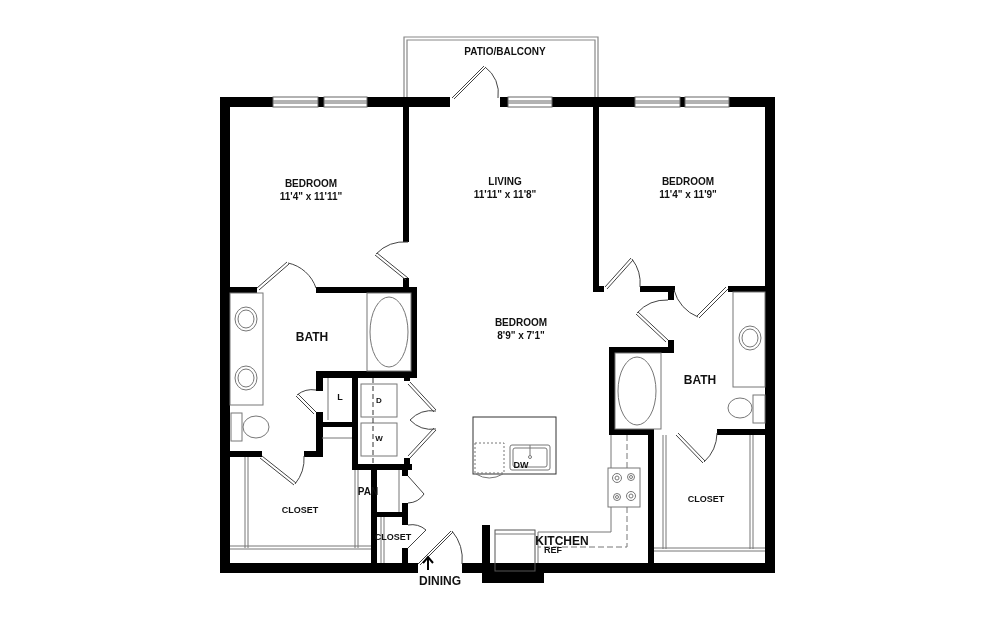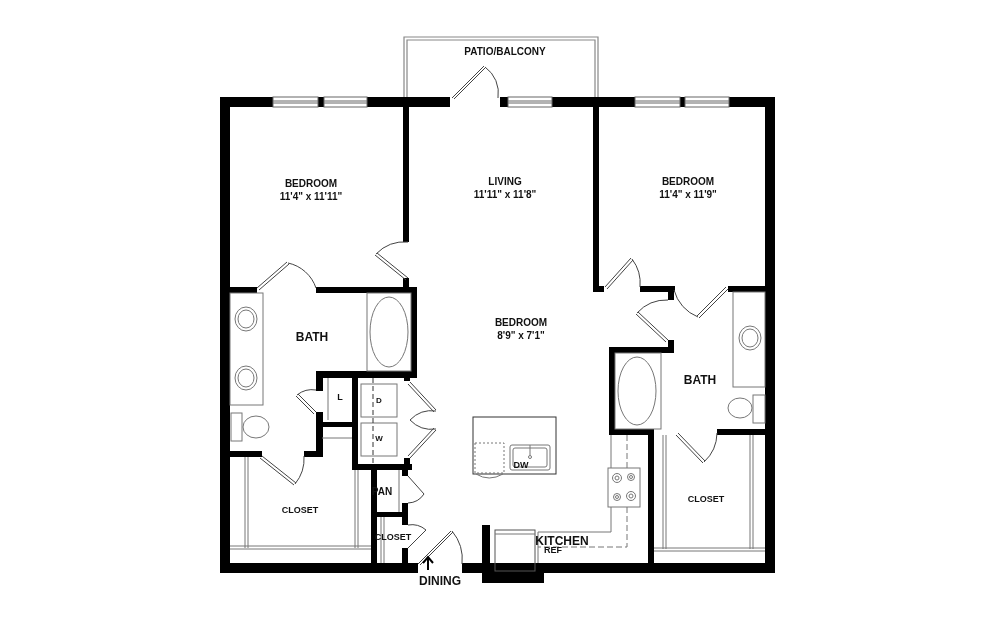--- a/index.html
+++ b/index.html
@@ -257,21 +257,21 @@
   <span class="dim">8'9" x 7'1"</span>
 </div>
 
 <div class="lbl lg" style="left:312px; top:337px;">BATH</div>
 <div class="lbl lg" style="left:700px; top:380px;">BATH</div>
 <div class="lbl lg" style="left:562px; top:497px;margin-top:44px;">KITCHEN</div>
 
 <div class="lbl sm" style="left:300px; top:511px;">CLOSET</div>
 <div class="lbl sm" style="left:706px; top:500px;">CLOSET</div>
 <div class="lbl sm" style="left:393px; top:538px;">CLOSET</div>
-<div class="lbl md" style="left:382px; top:492px;">PAN</div>
+<div class="lbl md" style="left:368px; top:492px;">PAN</div>
 <div class="lbl sm" style="left:340px; top:398px;">L</div>
 
 <div class="lbl xs" style="left:379px; top:401px;">D</div>
 <div class="lbl xs" style="left:379px; top:439px;">W</div>
 <div class="lbl sm" style="left:489px; top:466px;margin-left:32px;">DW</div>
 <div class="lbl sm" style="left:515px; top:551px;margin-left:38px;">REF</div>
 
 <div class="lbl lg" style="left:440px; top:581px;">DINING</div>
 
 </body></html>

